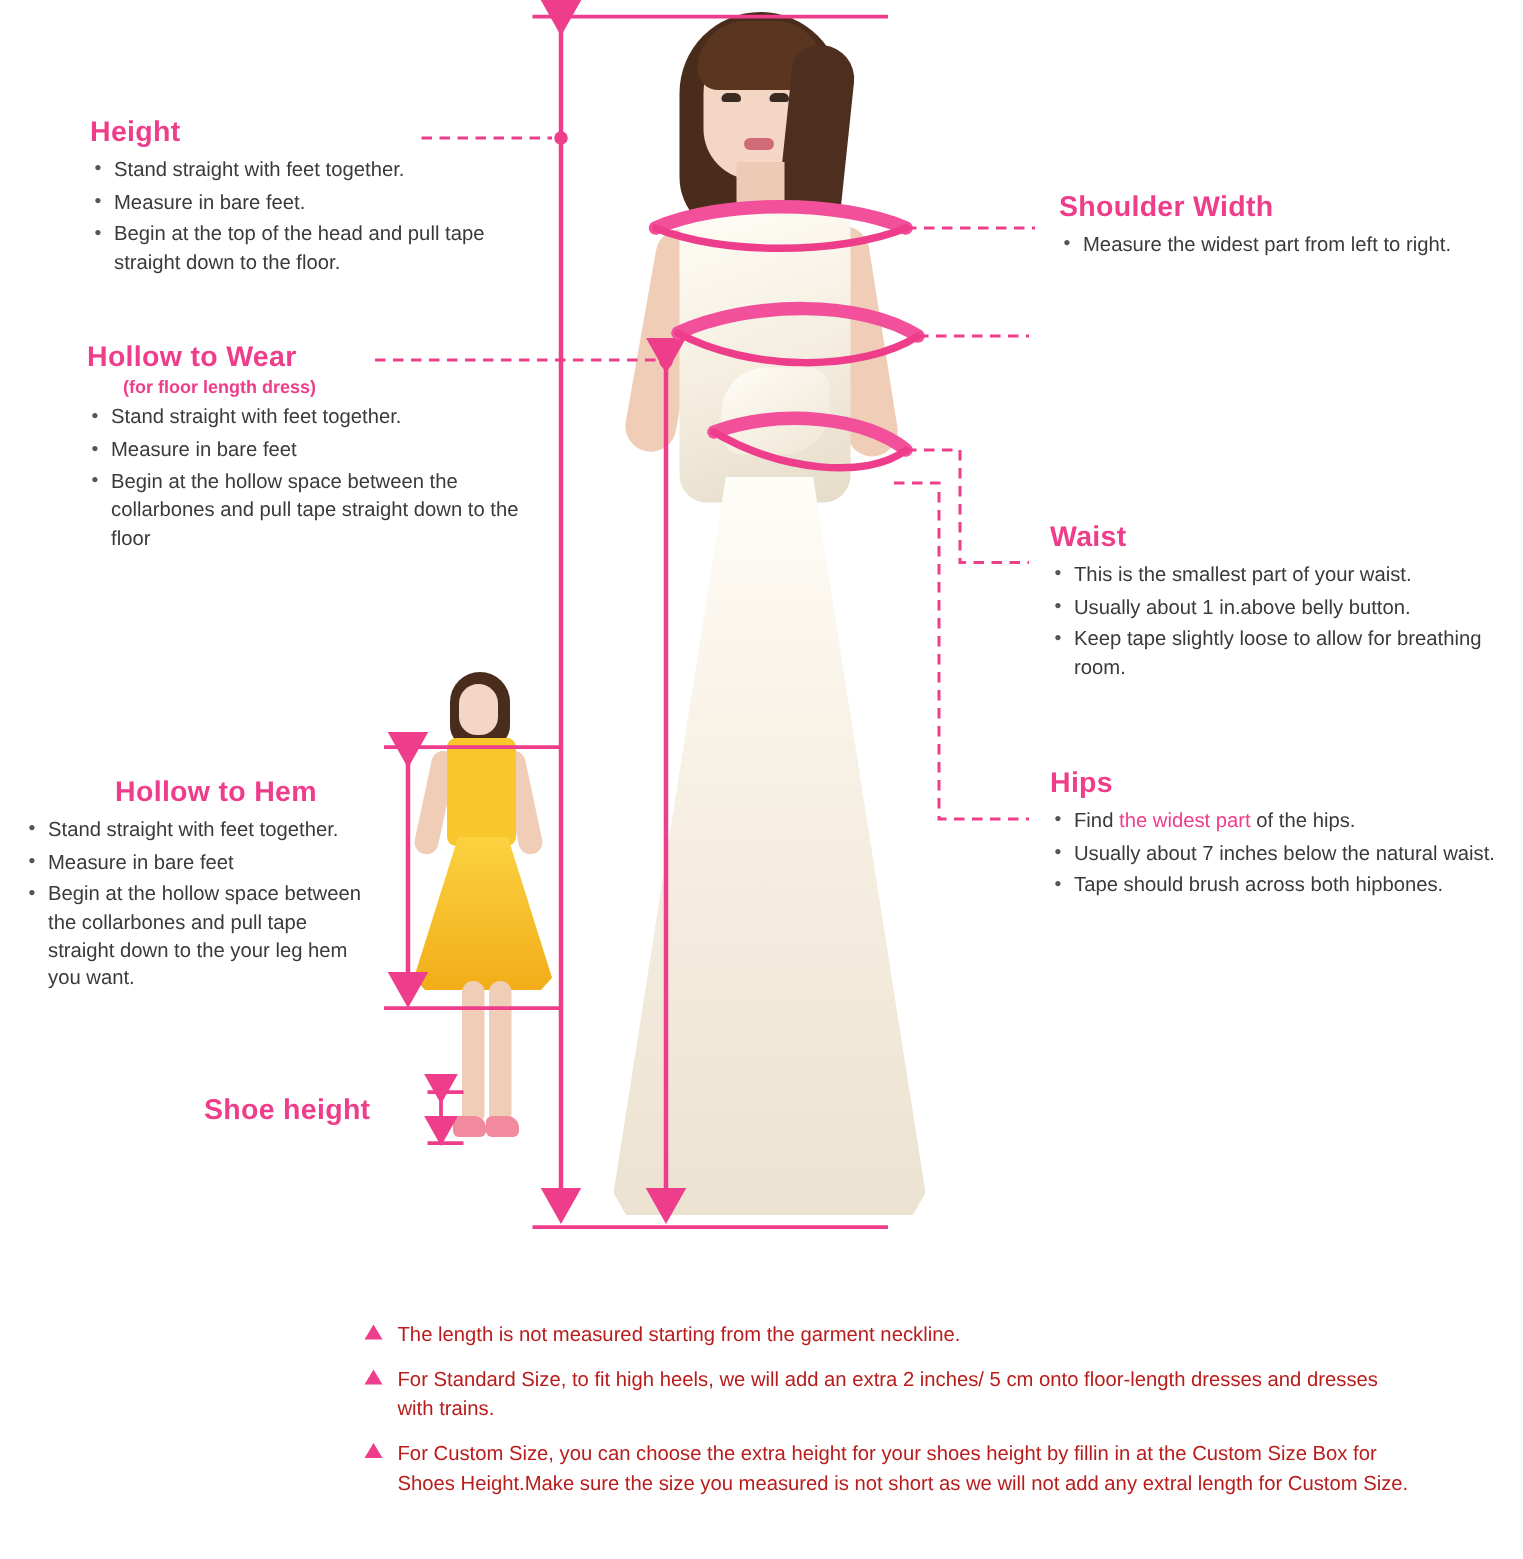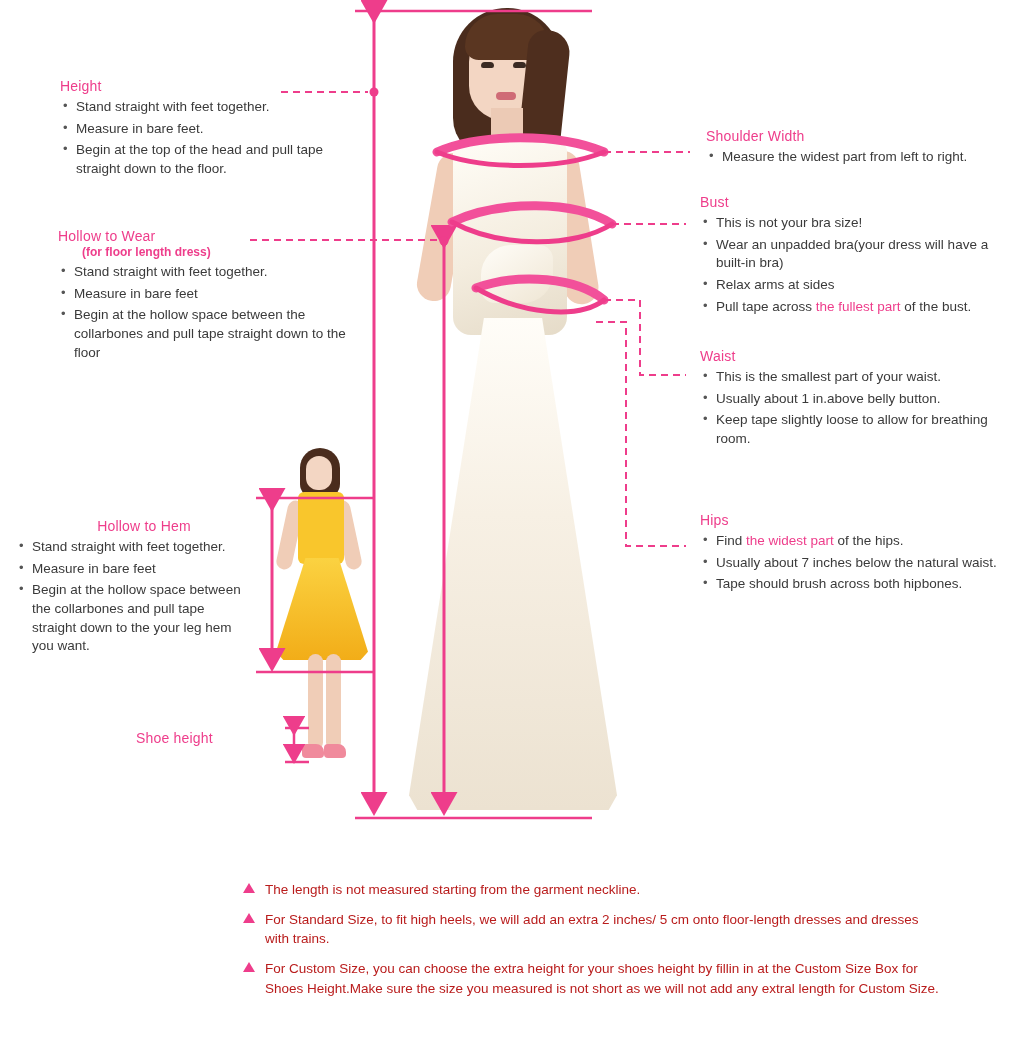--- a/index.html
+++ b/index.html
@@ -26,22 +26,22 @@
     left: 0; top: 0;
     width: 1015px;
     height: 1039px;
     pointer-events: none;
   }
   .blk {
     position: absolute;
   }
   .hd {
     color: #ee3d8b;
-    font-weight: normal;
-    font-size: 14px;
+    font-weight: bold;
+    font-size: 19px;
     letter-spacing: 0.2px;
     white-space: nowrap;
   }
   .sub {
     color: #ee3d8b;
     font-weight: bold;
     font-size: 12px;
     white-space: nowrap;
     margin-top: 1px;
   }
@@ -379,29 +379,20 @@
     <div class="hd">Shoe height</div>
   </div>
 
   <div class="blk" style="left:706px; top:128px; width:300px;">
     <div class="hd">Shoulder Width</div>
     <ul class="bul">
       <li>Measure the widest part from left to right.</li>
     </ul>
   </div>
 
-  <div class="blk" style="left:700px; top:194px; width:312px;">
-    <div class="hd">Bust</div>
-    <ul class="bul">
-      <li>This is not your bra size!</li>
-      <li>Wear an unpadded bra(your dress will have a built-in bra)</li>
-      <li>Relax arms at sides</li>
-      <li>Pull tape across <span class="pink">the fullest part</span> of the bust.</li>
-    </ul>
-  </div>
 
   <div class="blk" style="left:700px; top:348px; width:312px;">
     <div class="hd">Waist</div>
     <ul class="bul">
       <li>This is the smallest part of your waist.</li>
       <li>Usually about 1 in.above belly button.</li>
       <li>Keep tape slightly loose to allow for breathing room.</li>
     </ul>
   </div>
 

